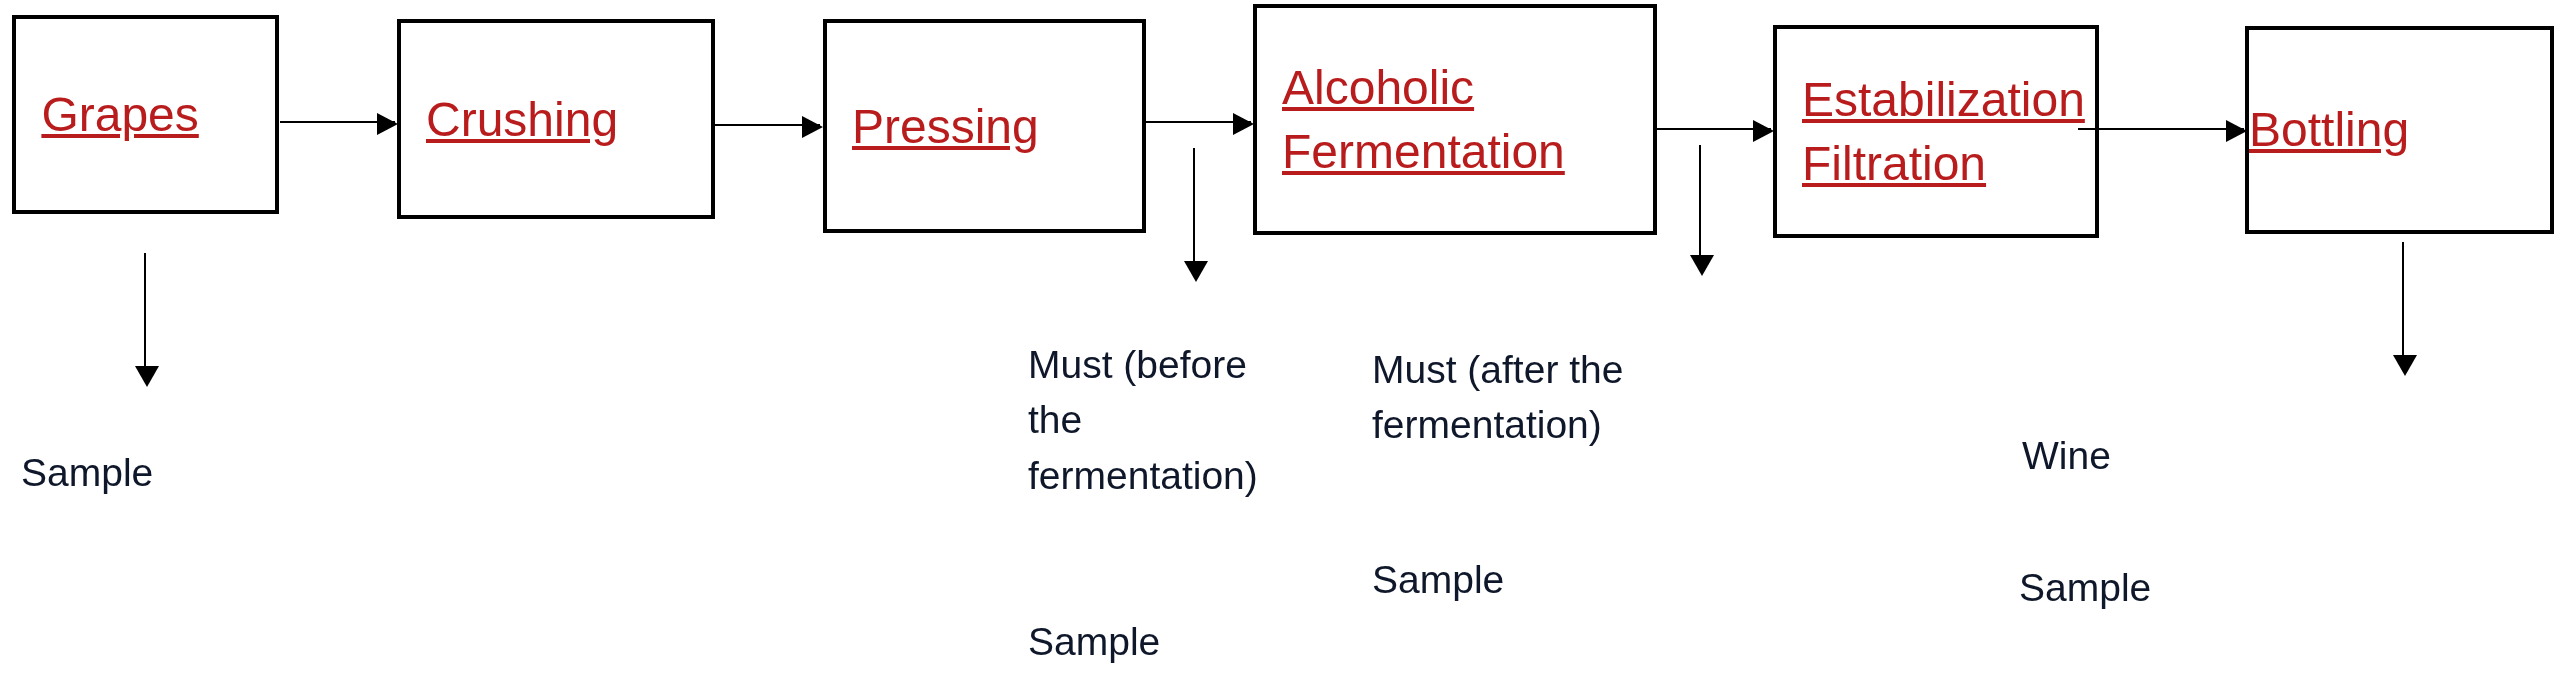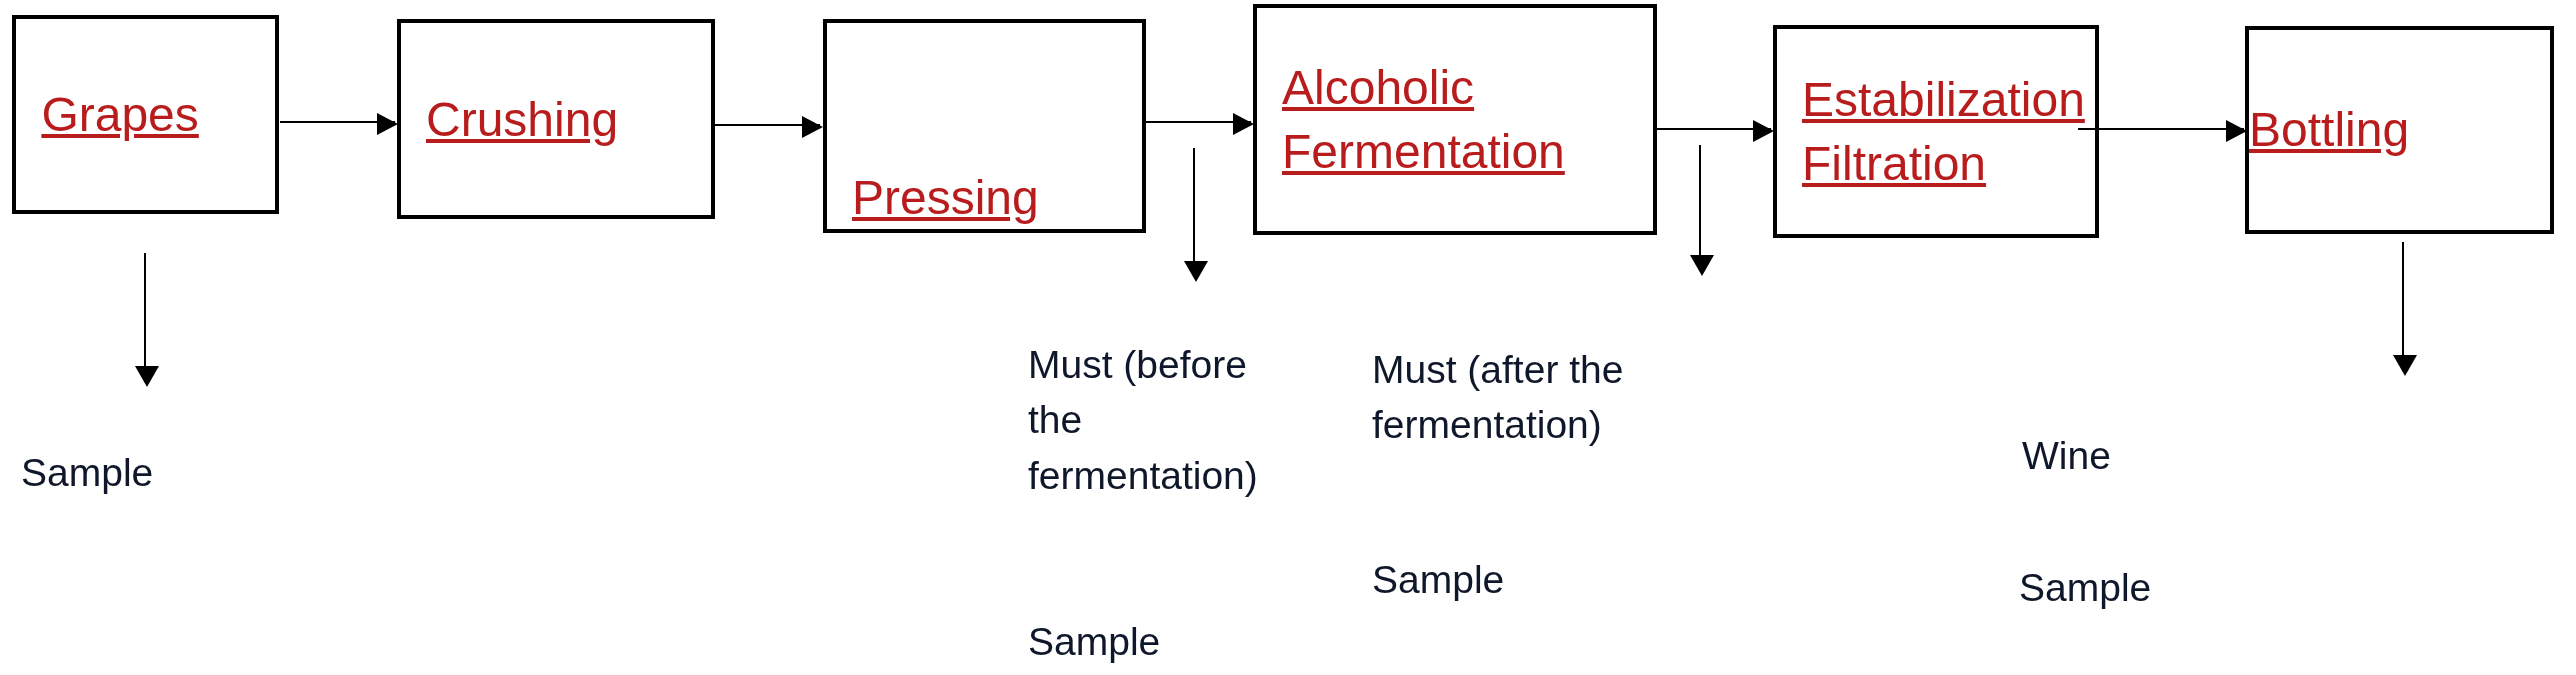--- a/index.html
+++ b/index.html
@@ -86,21 +86,21 @@
 <div id="canvas">
 
   <div class="proc-box" style="left:12.4px; top:15px; width:267px; height:199px;">
     <span class="proc-label">Grapes</span>
   </div>
 
   <div class="proc-box" style="left:397px; top:19.3px; width:318px; height:200px;">
     <span class="proc-label">Crushing</span>
   </div>
 
-  <div class="proc-box" style="left:823px; top:19.3px; width:323px; height:214px;align-items:flex-end;">
+  <div class="proc-box" style="left:823px; top:19.3px; width:323px; height:214px;">
     <span class="proc-label">Pressing</span>
   </div>
 
   <div class="proc-box" style="left:1253px; top:4.1px; width:404px; height:231px;">
     <span class="proc-label">Alcoholic
 Fermentation</span>
   </div>
 
   <div class="proc-box" style="left:1773px; top:25px; width:326px; height:213px;">
     <span class="proc-label">Estabilization

